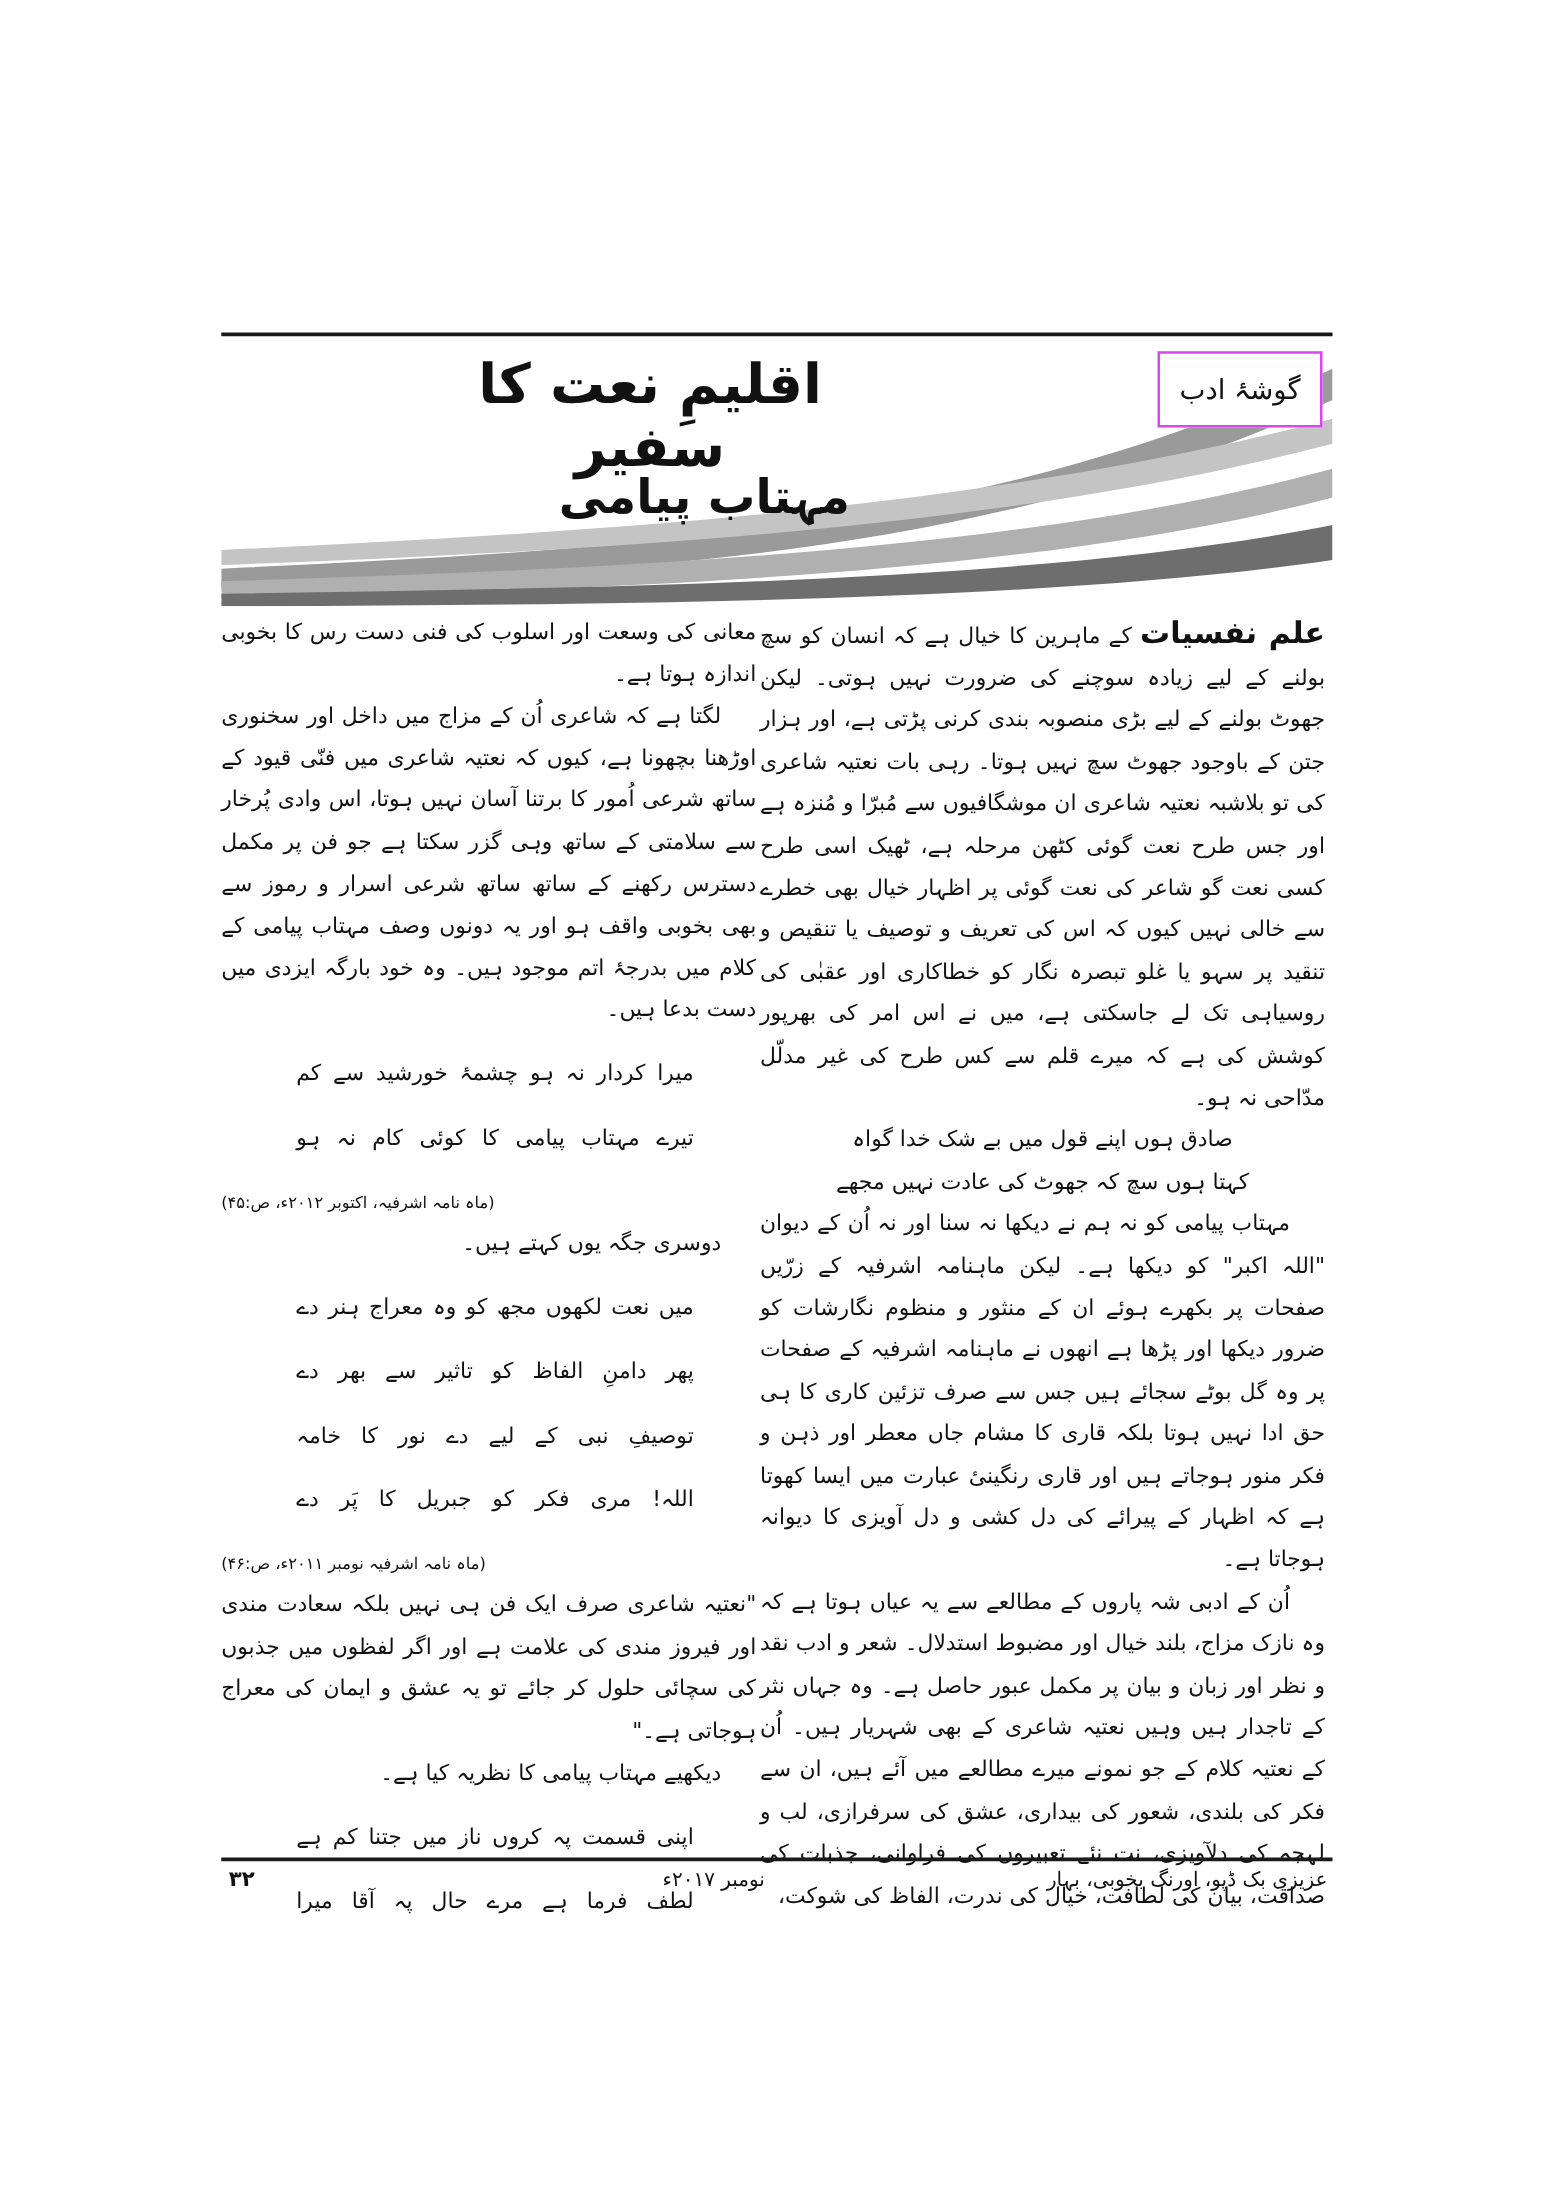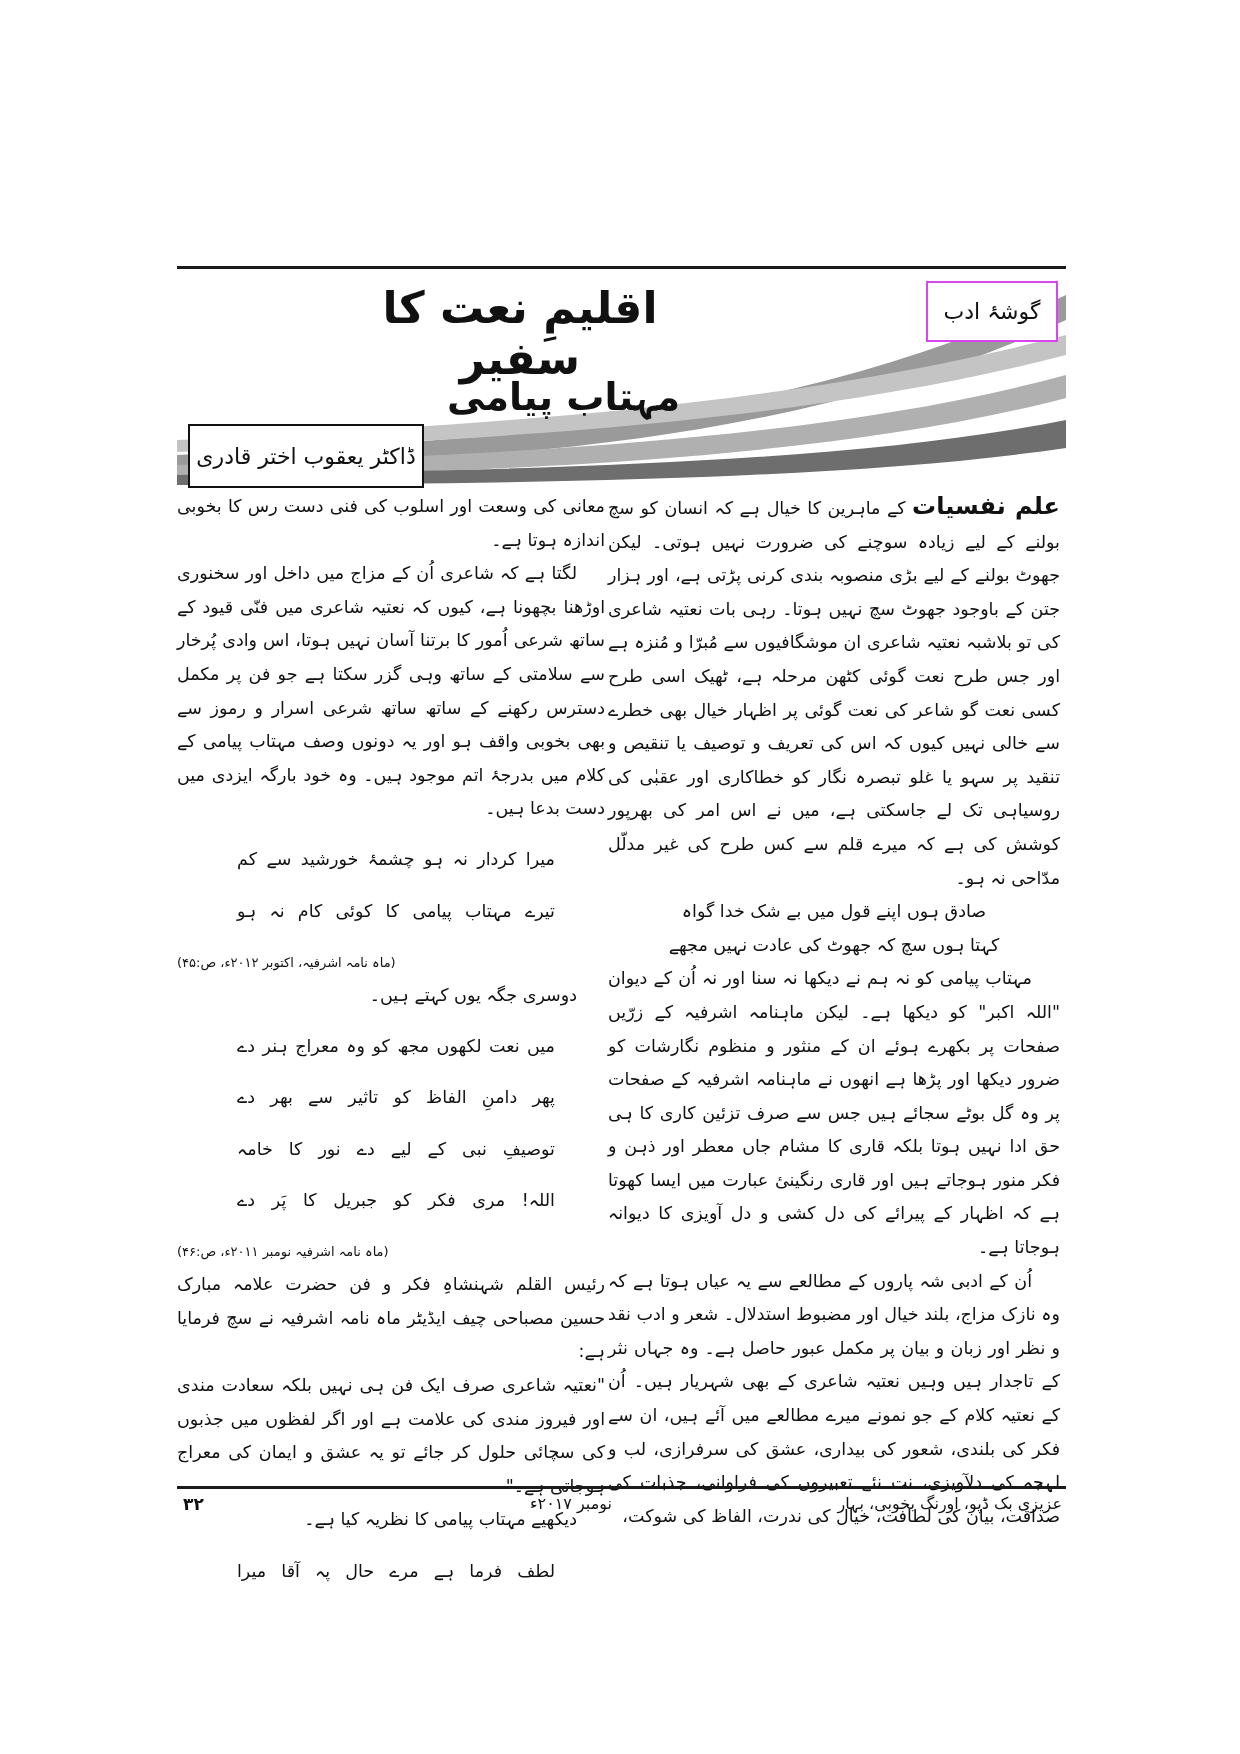--- a/index.html
+++ b/index.html
@@ -47,23 +47,20 @@
     <path d="M0,195 C340,190 660,185 889,140 L889,168 C670,200 350,204 0,205 Z" fill="#6e6e6e"></path>
   </svg>
 
   <div class="section-box">
     <span>گوشۂ ادب</span>
   </div>
 
   <div class="title">اقلیمِ نعت کا سفیر</div>
   <div class="poet-name">مہتاب پیامی</div>
 
-  <div class="author-box">
-    <span>ڈاکٹر یعقوب اختر قادری</span>
-  </div>
 
   <div class="col col-right">
     <p class="para">
       <span class="lead">علم نفسیات</span><span> کے ماہرین کا خیال ہے کہ انسان کو سچ بولنے کے لیے زیادہ سوچنے کی ضرورت نہیں ہوتی۔ لیکن جھوٹ بولنے کے لیے بڑی منصوبہ بندی کرنی پڑتی ہے، اور ہزار جتن کے باوجود جھوٹ سچ نہیں ہوتا۔ رہی بات نعتیہ شاعری کی تو بلاشبہ نعتیہ شاعری ان موشگافیوں سے مُبرّا و مُنزہ ہے اور جس طرح نعت گوئی کٹھن مرحلہ ہے، ٹھیک اسی طرح کسی نعت گو شاعر کی نعت گوئی پر اظہار خیال بھی خطرے سے خالی نہیں کیوں کہ اس کی تعریف و توصیف یا تنقیص و تنقید پر سہو یا غلو تبصرہ نگار کو خطاکاری اور عقبٰی کی روسیاہی تک لے جاسکتی ہے، میں نے اس امر کی بھرپور کوشش کی ہے کہ میرے قلم سے کس طرح کی غیر مدلّل مدّاحی نہ ہو۔</span>
     </p>
     <p class="verse">صادق ہوں اپنے قول میں بے شک خدا گواہ</p>
     <p class="verse">کہتا ہوں سچ کہ جھوٹ کی عادت نہیں مجھے</p>
     <p class="para indent">مہتاب پیامی کو نہ ہم نے دیکھا نہ سنا اور نہ اُن کے دیوان "اللہ اکبر" کو دیکھا ہے۔ لیکن ماہنامہ اشرفیہ کے زرّیں صفحات پر بکھرے ہوئے ان کے منثور و منظوم نگارشات کو ضرور دیکھا اور پڑھا ہے انھوں نے ماہنامہ اشرفیہ کے صفحات پر وہ گل بوٹے سجائے ہیں جس سے صرف تزئین کاری کا ہی حق ادا نہیں ہوتا بلکہ قاری کا مشام جاں معطر اور ذہن و فکر منور ہوجاتے ہیں اور قاری رنگینیٔ عبارت میں ایسا کھوتا ہے کہ اظہار کے پیرائے کی دل کشی و دل آویزی کا دیوانہ ہوجاتا ہے۔</p>
     <p class="para indent">اُن کے ادبی شہ پاروں کے مطالعے سے یہ عیاں ہوتا ہے کہ وہ نازک مزاج، بلند خیال اور مضبوط استدلال۔ شعر و ادب نقد و نظر اور زبان و بیان پر مکمل عبور حاصل ہے۔ وہ جہاں نثر کے تاجدار ہیں وہیں نعتیہ شاعری کے بھی شہریار ہیں۔ اُن کے نعتیہ کلام کے جو نمونے میرے مطالعے میں آئے ہیں، ان سے فکر کی بلندی، شعور کی بیداری، عشق کی سرفرازی، لب و لہجہ کی دلآویزی، نت نئے تعبیروں کی فراوانی، جذبات کی صداقت، بیان کی لطافت، خیال کی ندرت، الفاظ کی شوکت،</p>
   </div>
@@ -73,23 +70,23 @@
     <p class="para indent">لگتا ہے کہ شاعری اُن کے مزاج میں داخل اور سخنوری اوڑھنا بچھونا ہے، کیوں کہ نعتیہ شاعری میں فنّی قیود کے ساتھ شرعی اُمور کا برتنا آسان نہیں ہوتا، اس وادی پُرخار سے سلامتی کے ساتھ وہی گزر سکتا ہے جو فن پر مکمل دسترس رکھنے کے ساتھ ساتھ شرعی اسرار و رموز سے بھی بخوبی واقف ہو اور یہ دونوں وصف مہتاب پیامی کے کلام میں بدرجۂ اتم موجود ہیں۔ وہ خود بارگہ ایزدی میں دست بدعا ہیں۔</p>
     <p class="verse-left">میرا کردار نہ ہو چشمۂ خورشید سے کم</p>
     <p class="verse-left">تیرے مہتاب پیامی کا کوئی کام نہ ہو</p>
     <p class="cite">(ماہ نامہ اشرفیہ، اکتوبر ۲۰۱۲ء، ص:۴۵)</p>
     <p class="para indent">دوسری جگہ یوں کہتے ہیں۔</p>
     <p class="verse-left">میں نعت لکھوں مجھ کو وہ معراج ہنر دے</p>
     <p class="verse-left">پھر دامنِ الفاظ کو تاثیر سے بھر دے</p>
     <p class="verse-left">توصیفِ نبی کے لیے دے نور کا خامہ</p>
     <p class="verse-left">اللہ! مری فکر کو جبریل کا پَر دے</p>
     <p class="cite">(ماہ نامہ اشرفیہ نومبر ۲۰۱۱ء، ص:۴۶)</p>
-    <p class="para">رئیس القلم شہنشاہِ فکر و فن حضرت علامہ مبارک حسین مصباحی چیف ایڈیٹر ماہ نامہ اشرفیہ نے سچ فرمایا ہے:</p>
     <p class="para">"نعتیہ شاعری صرف ایک فن ہی نہیں بلکہ سعادت مندی اور فیروز مندی کی علامت ہے اور اگر لفظوں میں جذبوں کی سچائی حلول کر جائے تو یہ عشق و ایمان کی معراج ہوجاتی ہے۔"</p>
     <p class="para indent">دیکھیے مہتاب پیامی کا نظریہ کیا ہے۔</p>
+    <p class="verse-left">اپنی قسمت پہ کروں ناز میں جتنا کم ہے</p>
     <p class="verse-left">لطف فرما ہے مرے حال پہ آقا میرا</p>
   </div>
 
   <div class="rule-bottom"></div>
 
   <div class="footer footer-publisher">عزیزی بک ڈپو، اورنگ بخوبی، بہار</div>
   <div class="footer footer-date">نومبر ۲۰۱۷ء</div>
   <div class="footer footer-page">۳۲</div>
 
 </div>

